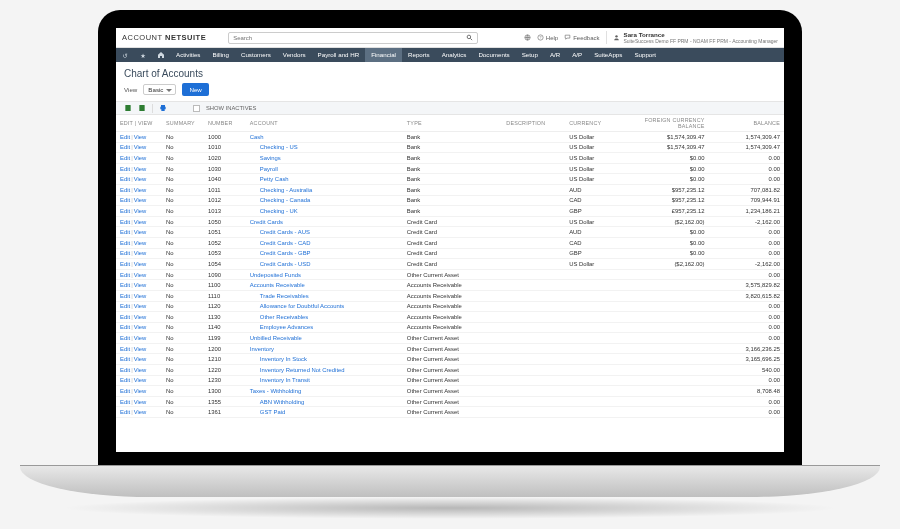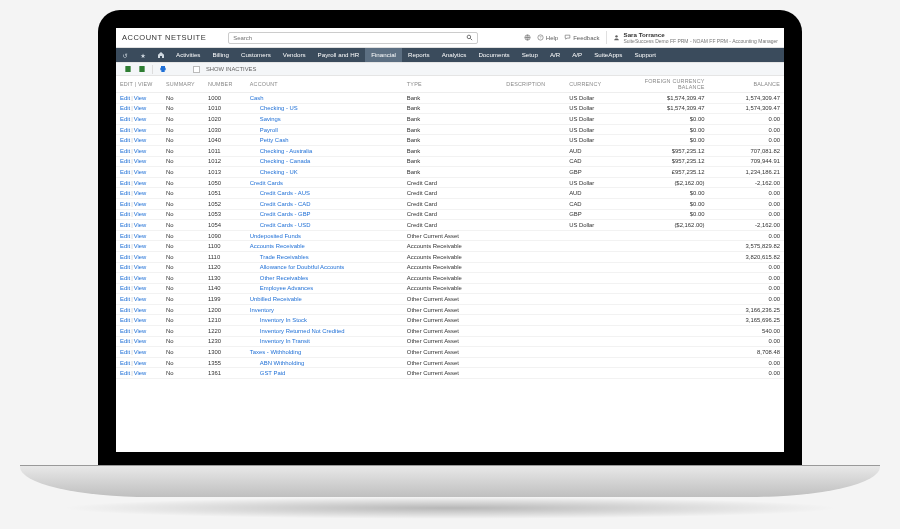--- a/index.html
+++ b/index.html
@@ -14,21 +14,21 @@
     position: absolute; bottom: 32px; left: 20px; width: 860px; height: 32px;
     background: linear-gradient(#e8e8e8,#bfbfbf); border-radius: 0 0 130px 130px / 0 0 30px 30px;
     border-top: 1px solid #999;
   }
   .laptop-notch { position: absolute; bottom: 55px; left: 50%; transform: translateX(-50%); width: 110px; height: 8px; background: #bcbcbc; border-radius: 0 0 8px 8px; }
   .laptop-shadow { position: absolute; bottom: 10px; left: 60px; width: 780px; height: 22px; background: radial-gradient(ellipse at center, rgba(0,0,0,.25), rgba(0,0,0,0) 70%); }
 
   
   .hdr { display: flex; align-items: center; height: 20px; padding: 0 6px; border-bottom: 1px solid #e0e0e0; }
   .logo { font-weight: 500; letter-spacing: .5px; font-size: 7.5px; }
-  .logo b { font-weight: 400; }
+  .logo b { font-weight: 700; }
   .search { flex: 1 1 auto; margin: 0 20px 0 22px; display: flex; align-items: center; border: 1px solid #ccc; border-radius: 2px; height: 12px; padding: 0 4px; max-width: 250px; }
   .search input { border: 0; outline: 0; font-size: 6px; flex: 1; }
   .hdr-right { margin-left: auto; display: flex; align-items: center; gap: 6px; }
   .hdr-ico { width: 7px; height: 7px; display: inline-block; color: #606060; }
   .hdr-link { color: #606060; display: flex; align-items: center; gap: 2px; font-size: 6px; }
   .user-block { display: flex; align-items: center; gap: 4px; border-left: 1px solid #e0e0e0; padding-left: 6px; }
   .user-block .nm { font-weight: 700; font-size: 6.2px; }
   .user-block .sub { font-size: 5px; color: #777; }
 
   
@@ -140,20 +140,28 @@
           <span class="item">Reports</span>
           <span class="item">Analytics</span>
           <span class="item">Documents</span>
           <span class="item">Setup</span>
           <span class="item">A/R</span>
           <span class="item">A/P</span>
           <span class="item">SuiteApps</span>
           <span class="item">Support</span>
         </div>
 
+      <div class="page">
+        <div class="page-title">Chart of Accounts</div>
+        <div class="view-row">
+          <label>View</label>
+          <div class="select"><span>Basic</span></div>
+          <button class="btn-new">New</button>
+        </div>
+      </div>
 
       <div class="toolbar">
         <span class="tool-ico"><svg viewBox="0 0 24 24" fill="currentColor">
               <rect x="4" y="3" width="16" height="18" rx="1"></rect>
             </svg></span>
         <span class="tool-ico"><svg viewBox="0 0 24 24" fill="currentColor">
               <rect x="4" y="3" width="16" height="18" rx="1"></rect>
             </svg></span>
         <span class="tool-sep"></span>
         <span class="tool-ico print"><svg viewBox="0 0 24 24" fill="currentColor">

